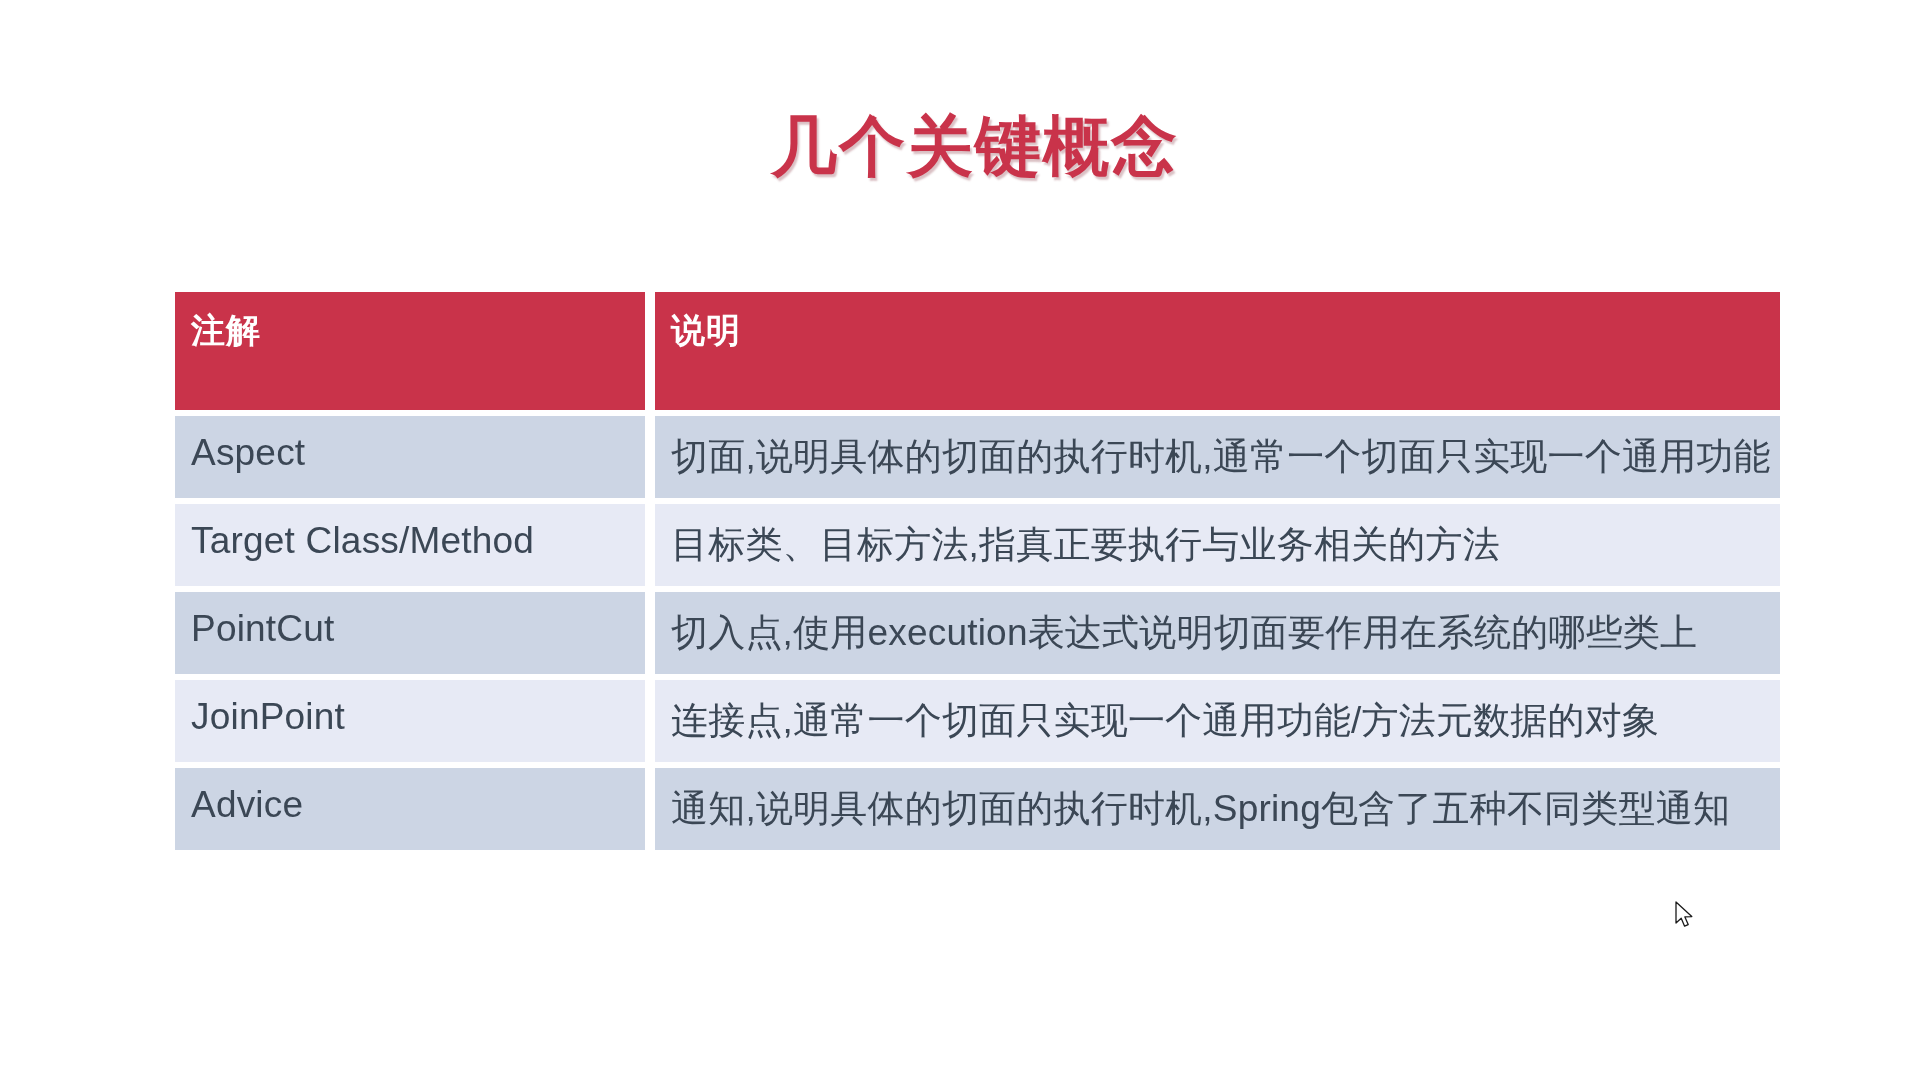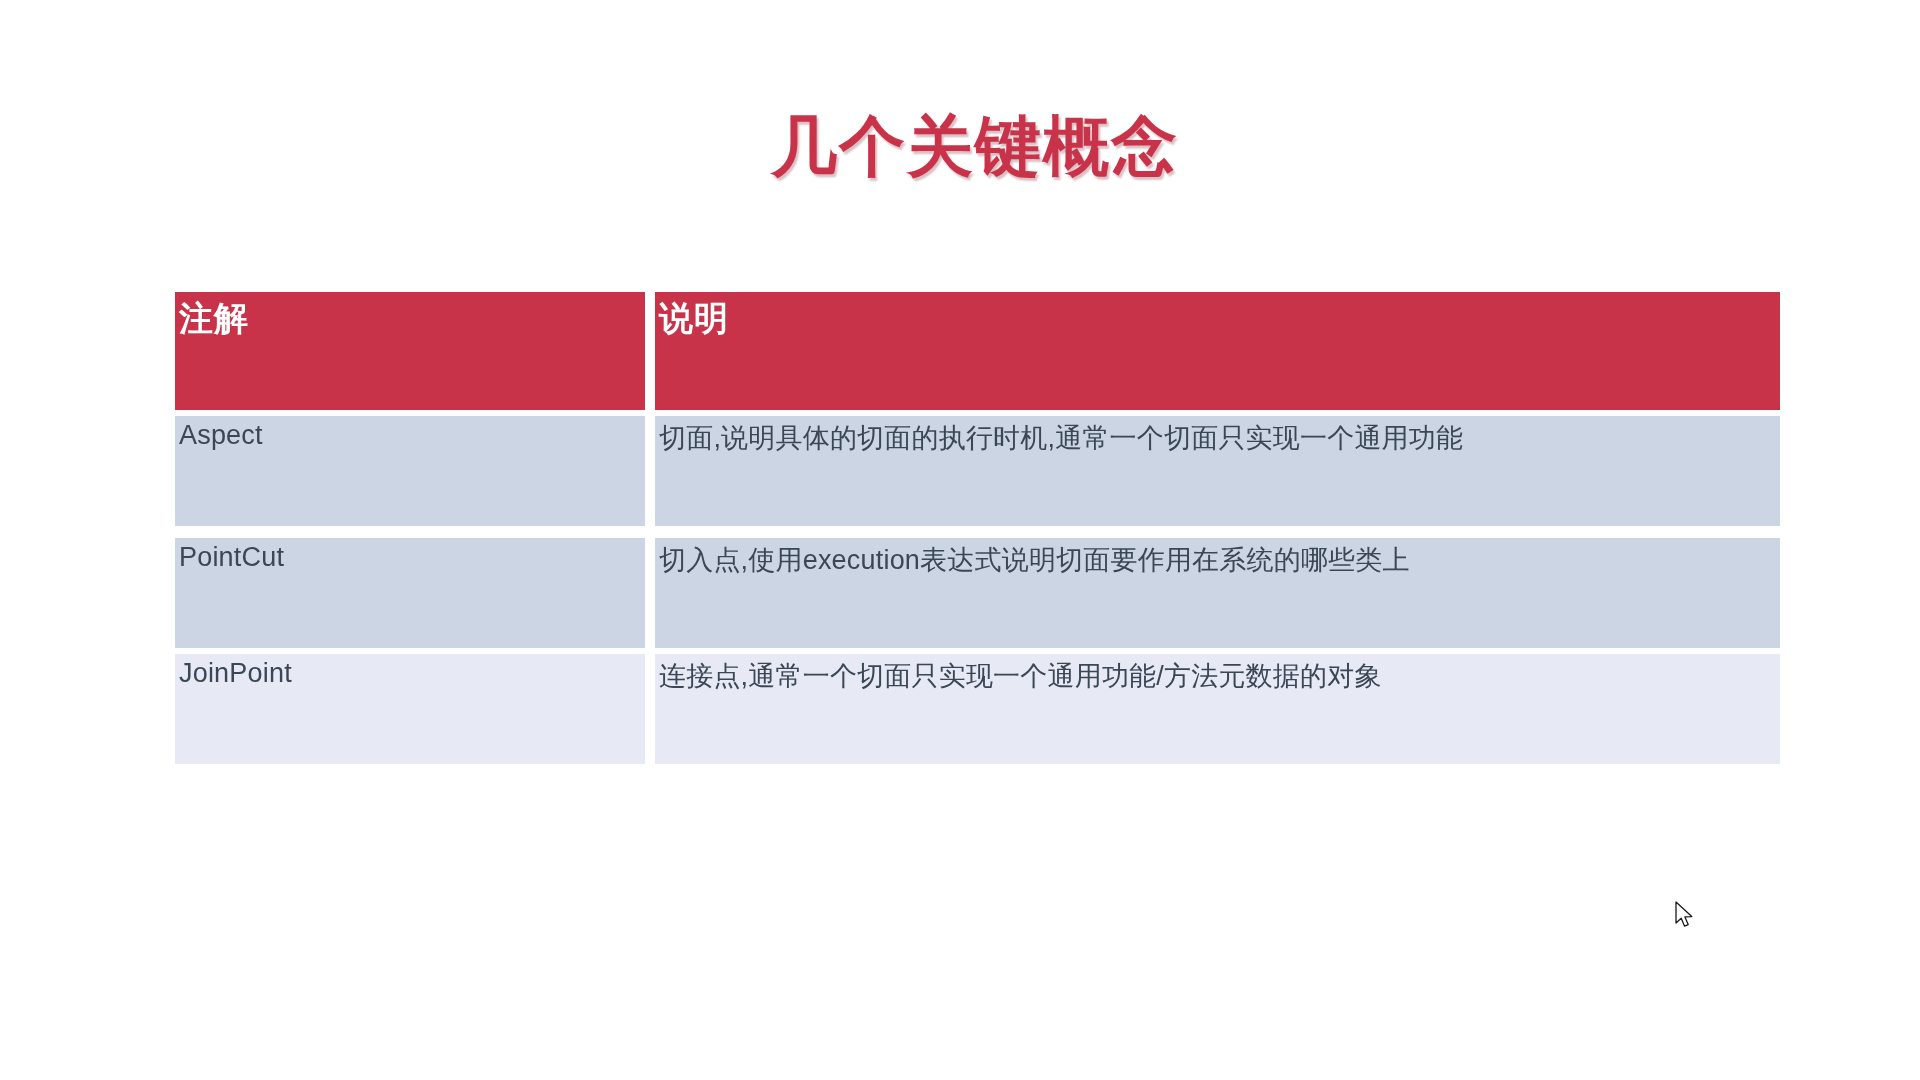--- a/index.html
+++ b/index.html
@@ -47,21 +47,21 @@
     border-spacing: 0;
     table-layout: fixed;
   }
 
   .concept-table col.c1 { width: 470px; }
   .concept-table col.gap { width: 10px; }
   .concept-table col.c2 { width: 1125px; }
 
   .concept-table th,
   .concept-table td {
-    padding: 4px;
+    padding: 16px;
     margin: 0;
     vertical-align: top;
   }
 
   .head-cell {
     background: #C9334A;
     color: #ffffff;
     font-size: 34px;
     font-weight: bold;
     height: 118px;
@@ -69,23 +69,23 @@
     padding: 16px 0 0 18px;
     box-sizing: border-box;
     letter-spacing: 1px;
   }
 
   .gap-cell {
     background: #ffffff;
   }
 
   .body-cell {
-    font-size: 27px;
+    font-size: 37px;
     color: #3B4755;
-    height: 110px;
+    height: 80px;
     padding: 16px 0 0 18px;
     box-sizing: border-box;
     white-space: nowrap;
     overflow: hidden;
     letter-spacing: 0.2px;
   }
 
   tr.row-dark .body-cell { background: #CCD5E4; }
   tr.row-light .body-cell { background: #E7EAF5; }
 
@@ -135,20 +135,25 @@
         <td class="body-cell">Aspect</td>
         <td class="gap-cell"></td>
         <td class="body-cell">切面,说明具体的切面的执行时机,通常一个切面只实现一个通用功能</td>
       </tr>
       <tr class="spacer">
         <td></td>
         <td></td>
         <td></td>
       </tr>
 
+      <tr class="row-light">
+        <td class="body-cell">Target Class/Method</td>
+        <td class="gap-cell"></td>
+        <td class="body-cell">目标类、目标方法,指真正要执行与业务相关的方法</td>
+      </tr>
       <tr class="spacer">
         <td></td>
         <td></td>
         <td></td>
       </tr>
 
       <tr class="row-dark">
         <td class="body-cell">PointCut</td>
         <td class="gap-cell"></td>
         <td class="body-cell">切入点,使用execution表达式说明切面要作用在系统的哪些类上</td>
@@ -163,20 +168,25 @@
         <td class="body-cell">JoinPoint</td>
         <td class="gap-cell"></td>
         <td class="body-cell">连接点,通常一个切面只实现一个通用功能/方法元数据的对象</td>
       </tr>
       <tr class="spacer">
         <td></td>
         <td></td>
         <td></td>
       </tr>
 
+      <tr class="row-dark">
+        <td class="body-cell">Advice</td>
+        <td class="gap-cell"></td>
+        <td class="body-cell">通知,说明具体的切面的执行时机,Spring包含了五种不同类型通知</td>
+      </tr>
     </tbody>
   </table>
 
   <div class="cursor" style="left: 1675px; top: 901px;">
     <svg width="22" height="30" viewBox="0 0 22 30" xmlns="http://www.w3.org/2000/svg">
       <path d="M1,1 L1,22 L6.2,17.2 L9.6,25.2 L13.2,23.6 L9.9,15.9 L16.8,15.6 Z" fill="#ffffff" stroke="#1a1a1a" stroke-width="1.3" stroke-linejoin="round"></path>
     </svg>
   </div>
 
 </div>

